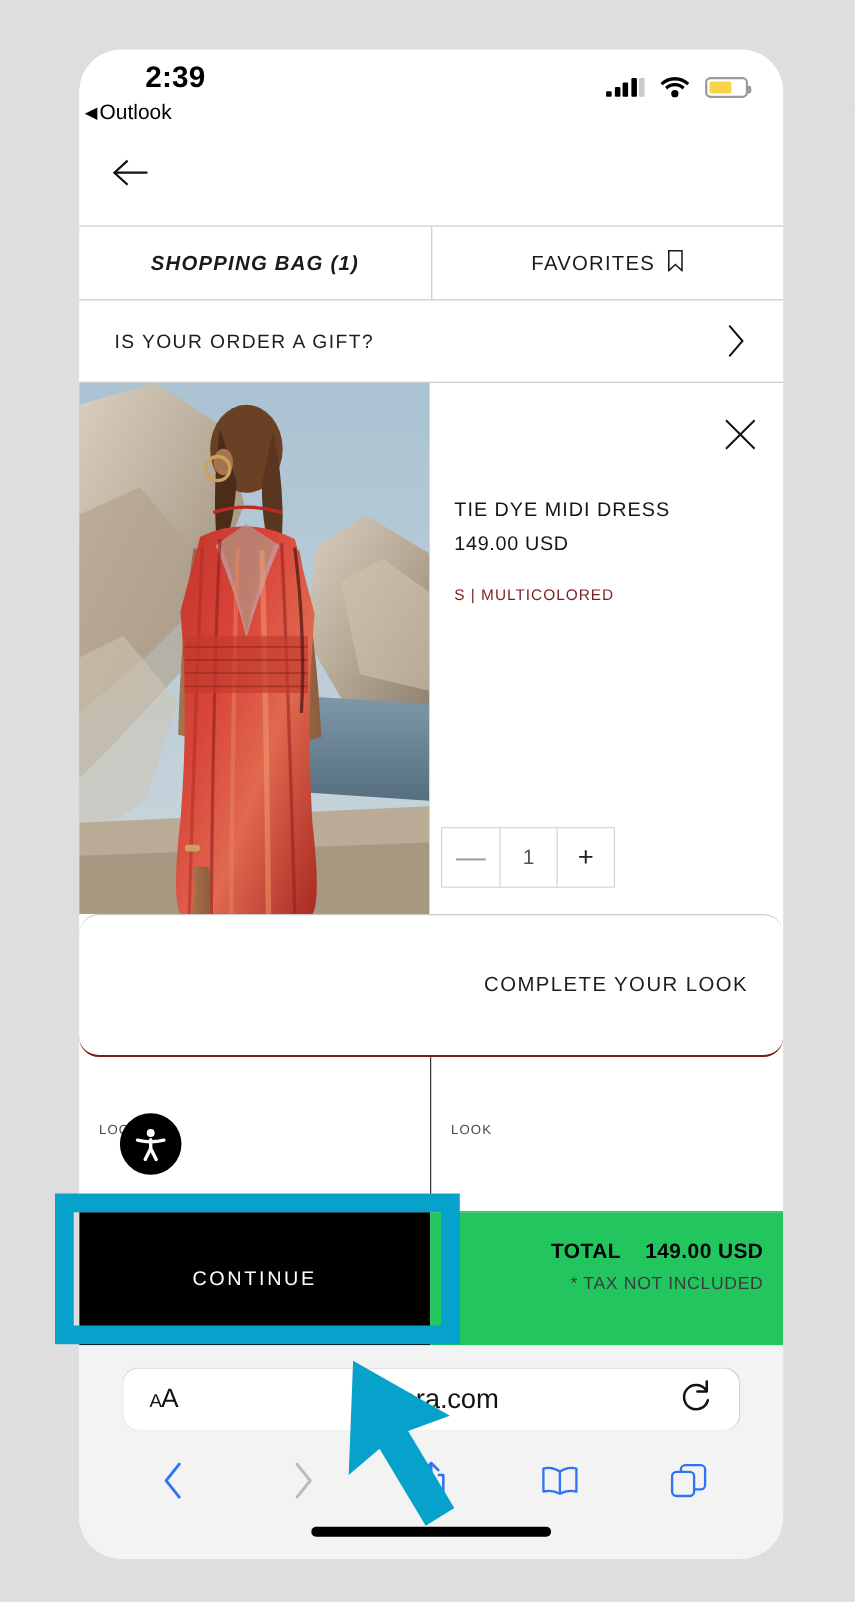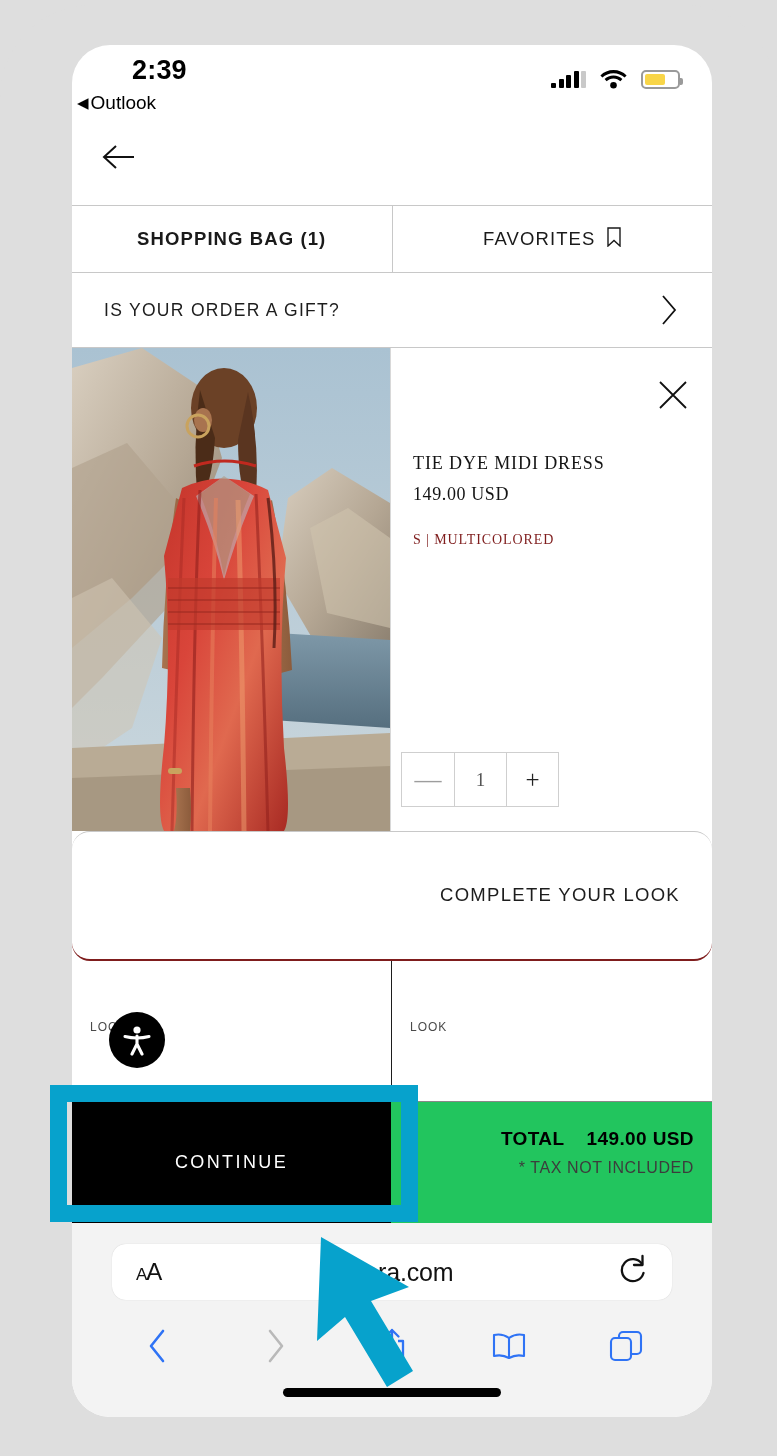--- a/index.html
+++ b/index.html
@@ -66,37 +66,36 @@
 
   
   .tabs {
     position: absolute; left: 0; top: 160px; width: 640px; height: 68px;
     display: flex; border-top: 1px solid #c8c8c8; border-bottom: 1px solid #c8c8c8;
   }
   .tab {
     flex: 1; display: flex; align-items: center; justify-content: center;
     font-size: 18.5px; letter-spacing: 1.1px; color: #1a1a1a;
   }
-  .tab.active { font-weight: bold; }
+  .tab.active { font-weight: bold; font-style: italic; }
   .tab + .tab { border-left: 1px solid #c8c8c8; }
   .bookmark-ico { margin-left: 12px; display: inline-block; }
 
   
   .gift-row {
     position: absolute; left: 0; top: 228px; width: 640px; height: 75px;
     display: flex; align-items: center; justify-content: space-between;
     padding: 0 32px 0 32px; border-bottom: 1px solid #c8c8c8;
   }
   .gift-label { font-size: 17.5px; letter-spacing: 1.3px; color: #1d1d1d; }
 
   
   .product-row {
     position: absolute; left: 0; top: 303px; width: 640px; height: 483px;
     display: flex;
-    font-family: Liberation Serif, serif;
   }
   .product-photo {
     width: 318px; height: 483px; position: relative; overflow: hidden;
     background: #b8c6cf;
   }
   .product-photo svg { display: block; width: 100%; height: 100%; }
   .product-info {
     flex: 1; position: relative; border-left: 1px solid #d8d8d8;
     padding: 0 22px;
   }

